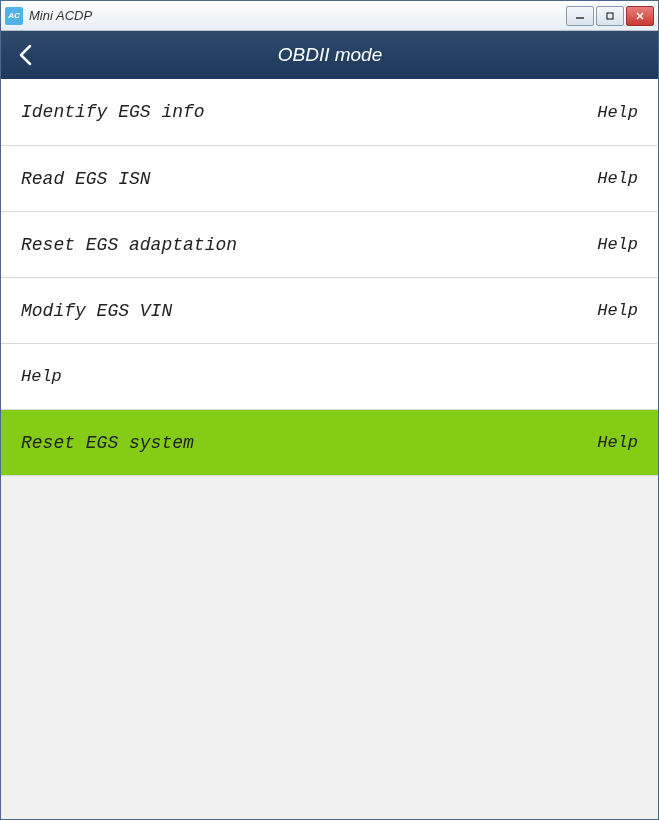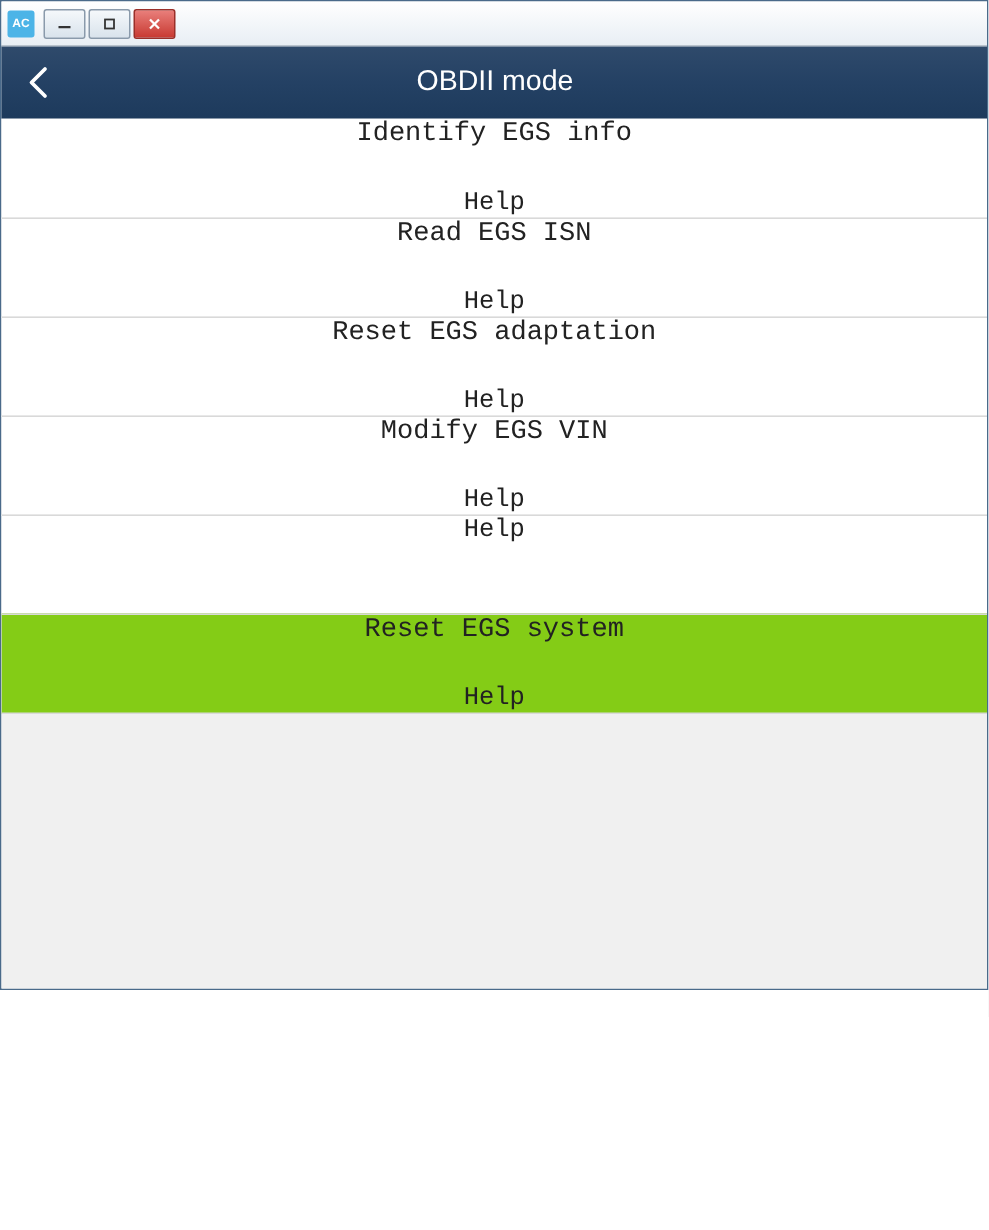--- a/index.html
+++ b/index.html
@@ -5,24 +5,25 @@
     * { box-sizing: border-box; margin: 0; padding: 0; }
     body {
       width: 659px;
       height: 820px;
       font-family: Arial, sans-serif;
       background: #fff;
       overflow: hidden;
     }
     .window {
       width: 659px;
-      height: 660px;
+      height: 820px;
       border: 1px solid #4a6a8a;
       display: flex;
       flex-direction: column;
+      font-style: italic;
     }
     .titlebar {
       height: 30px;
       background: linear-gradient(to bottom, #ffffff, #e8eef4);
       display: flex;
       align-items: center;
       padding: 0 4px;
       border-bottom: 1px solid #b8c2cc;
     }
     .app-icon {
@@ -100,21 +101,20 @@
     .menu-item {
       background: #fff;
       border-top: 1px solid #d9d9d9;
       border-bottom: 1px solid #d9d9d9;
       margin-top: -1px;
       height: 67px;
       display: flex;
       align-items: center;
       padding: 0 20px;
       cursor: pointer;
-      flex-direction: column;
     }
     .menu-item:first-child { margin-top: 0; border-top: none; }
     .menu-item.highlight { background: #84cc16; }
     .item-label {
       flex: 1;
       font-family: "Courier New", monospace;
       font-size: 18px;
       color: #222;
     }
     .item-help {
@@ -123,20 +123,21 @@
       color: #222;
       cursor: pointer;
     }
   </style>
 </head>
 <body>
 
 <div class="window">
   <div class="titlebar">
     <span class="app-icon">AC</span>
+    <span class="titlebar-title">Mini ACDP</span>
     <div class="win-controls">
       <div class="win-btn">
         <svg width="10" height="10" viewBox="0 0 10 10">
             <line x1="1" y1="7" x2="9" y2="7" stroke="#333" stroke-width="1.5"></line>
           </svg>
       </div>
       <div class="win-btn">
         <svg width="10" height="10" viewBox="0 0 10 10">
             <rect x="2" y="2" width="6" height="6" fill="none" stroke="#333" stroke-width="1.2"></rect>
           </svg>

